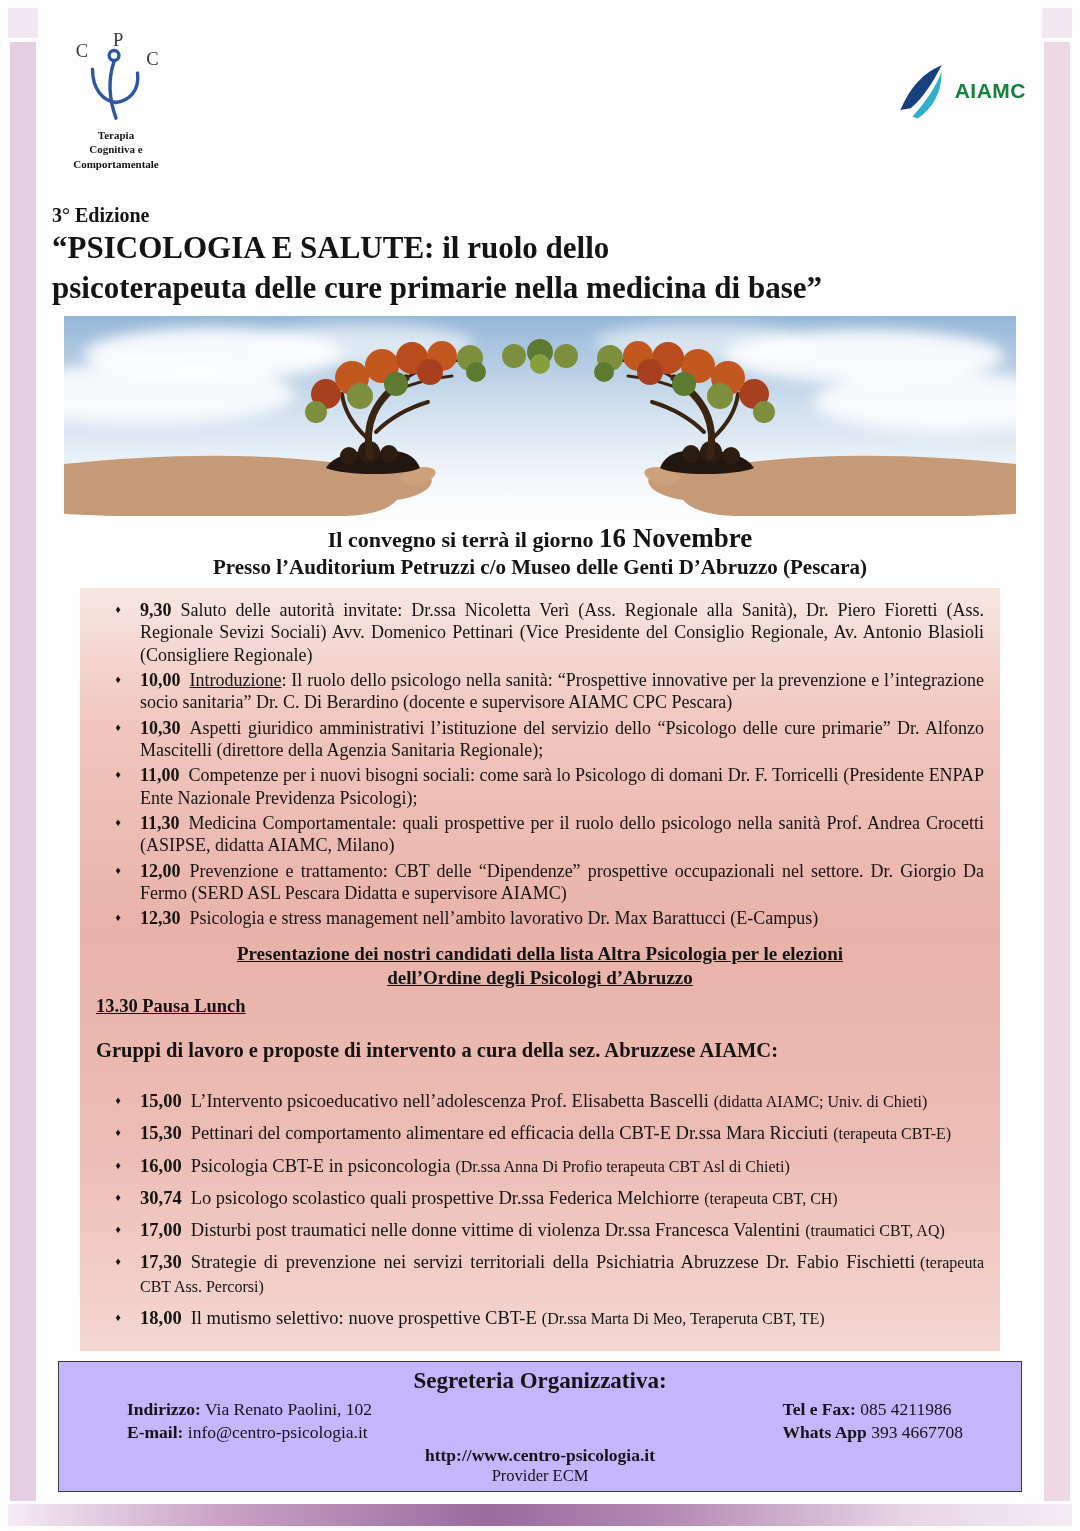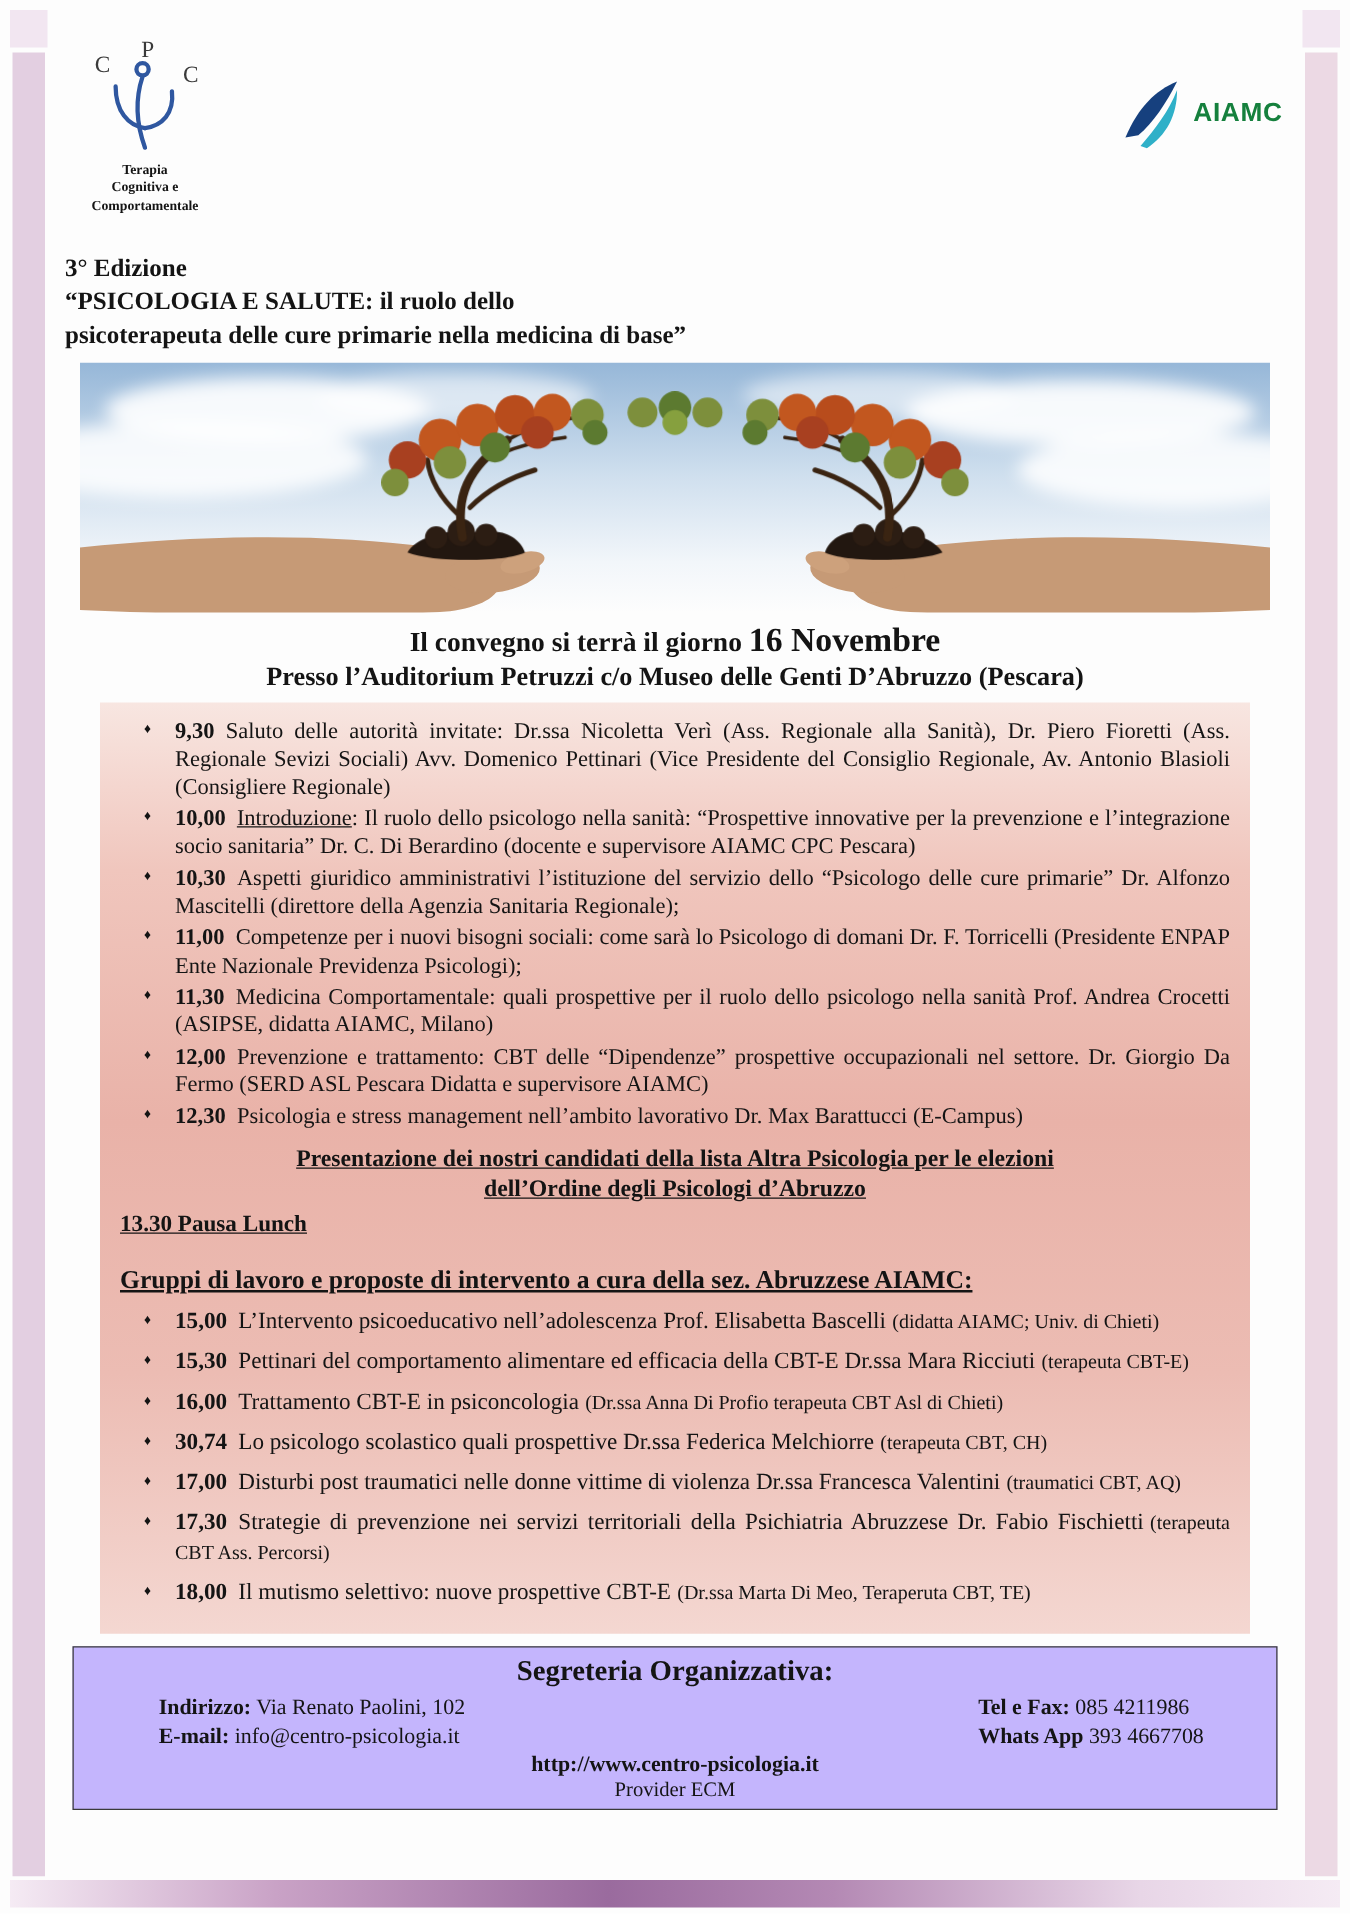--- a/index.html
+++ b/index.html
@@ -27,21 +27,21 @@
   .section-line{font-size:16.5px;margin-top:2px;}
   .altra-line{font-size:19px;font-weight:bold;margin-top:5px;letter-spacing:1px;}
   .cpc-logo{position:absolute;left:4px;top:6px;width:120px;text-align:center;}
   .cpc-caption{font-size:11px;font-weight:bold;line-height:1.3;}
   .aiamc-logo{position:absolute;right:2px;top:36px;display:flex;align-items:center;gap:8px;}
   .aiamc-label{font-family:"Liberation Sans",sans-serif;font-weight:bold;font-size:21px;color:#15803d;letter-spacing:.5px;}
 
   
   .edition-block{text-align:left;margin-top:12px;}
   .edition{font-size:20px;font-weight:bold;}
-  .event-title{font-size:20px;font-weight:bold;line-height:1.18;margin-top:3px;}
+  .event-title{font-size:31px;font-weight:bold;line-height:1.18;margin-top:3px;}
 
   
   .photo{display:block;width:952px;height:200px;margin:10px auto 0;}
 
   
   .venue{text-align:center;margin-top:7px;}
   .venue-line1{font-size:22px;font-weight:bold;}
   .venue-date{font-size:27px;}
   .venue-line2{font-size:21px;font-weight:bold;margin-top:1px;}
 
@@ -50,21 +50,21 @@
     background:linear-gradient(180deg,#f8e6e1 0%,#f0c6bd 18%,#e9b2a8 45%,#ecbcb3 72%,#f4d7d1 100%);}
   .sched-item{display:flex;font-size:18px;line-height:1.24;margin-bottom:3px;}
   .bullet{flex:0 0 44px;width:44px;text-align:center;font-size:11px;padding-top:4px;}
   .item-text{flex:1;text-align:justify;}
   .time{font-weight:bold;margin-right:9px;}
   .lead{text-decoration:underline;}
   .note{font-size:15.5px;margin-left:5px;}
   .presentation{text-align:center;font-weight:bold;font-size:19px;margin-top:12px;line-height:1.3;}
   .presentation div{text-decoration:underline;}
   .pausa{font-weight:bold;font-size:18.5px;text-decoration:underline;margin-top:5px;}
-  .gruppi{font-weight:bold;font-size:20.5px;margin-top:22px;margin-bottom:10px;text-decoration:underline;}
+  .gruppi{font-weight:bold;font-size:20.5px;margin-top:22px;margin-bottom:28px;}
   .sched-item.pm{font-size:18.5px;margin-bottom:9px;line-height:1.26;}
   .pm .note{font-size:16px;}
 
   
   .footer-box{width:918px;margin:10px auto 0;background:#c4b5fd;border:1px solid #3a3a3a;padding:6px 22px 5px;}
   .footer-title{text-align:center;font-size:23px;font-weight:bold;}
   .footer-row{display:flex;justify-content:space-between;margin-top:4px;font-size:17.5px;line-height:1.3;}
   .footer-col-left{padding-left:46px;}
   .footer-col-right{padding-right:36px;}
   .footer-site{text-align:center;font-size:17.5px;font-weight:bold;margin-top:1px;}
@@ -249,21 +249,21 @@
       <div class="sched-item pm">
         <span class="bullet">♦</span>
         <div class="item-text"><b class="time">15,00</b><span>L’Intervento psicoeducativo nell’adolescenza Prof. Elisabetta Bascelli</span><span class="note">(didatta AIAMC; Univ. di Chieti)</span></div>
       </div>
       <div class="sched-item pm">
         <span class="bullet">♦</span>
         <div class="item-text"><b class="time">15,30</b><span>Pettinari del comportamento alimentare ed efficacia della CBT-E Dr.ssa Mara Ricciuti</span><span class="note">(terapeuta CBT-E)</span></div>
       </div>
       <div class="sched-item pm">
         <span class="bullet">♦</span>
-        <div class="item-text"><b class="time">16,00</b><span>Trattamento CBT-E in psiconcologia</span><span class="note">(Dr.ssa Anna Di Profio terapeuta CBT Asl di Chieti)</span></div>
+        <div class="item-text"><b class="time">16,00</b><span>Psicologia CBT-E in psiconcologia</span><span class="note">(Dr.ssa Anna Di Profio terapeuta CBT Asl di Chieti)</span></div>
       </div>
       <div class="sched-item pm">
         <span class="bullet">♦</span>
         <div class="item-text"><b class="time">30,74</b><span>Lo psicologo scolastico quali prospettive Dr.ssa Federica Melchiorre</span><span class="note">(terapeuta CBT, CH)</span></div>
       </div>
       <div class="sched-item pm">
         <span class="bullet">♦</span>
         <div class="item-text"><b class="time">17,00</b><span>Disturbi post traumatici nelle donne vittime di violenza Dr.ssa Francesca Valentini</span><span class="note">(traumatici CBT, AQ)</span></div>
       </div>
       <div class="sched-item pm">

